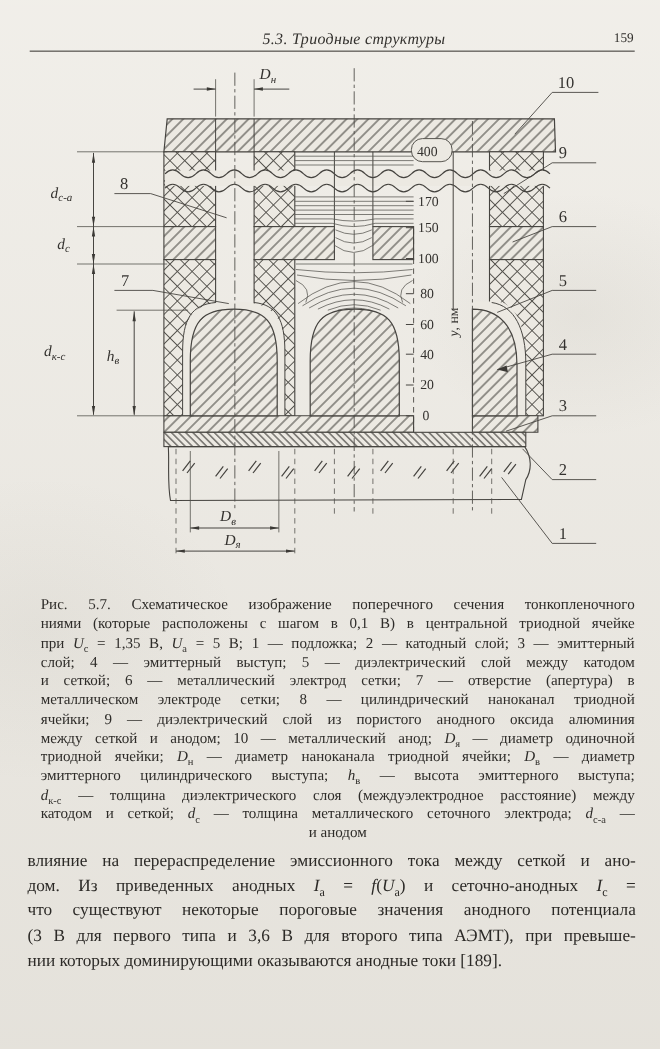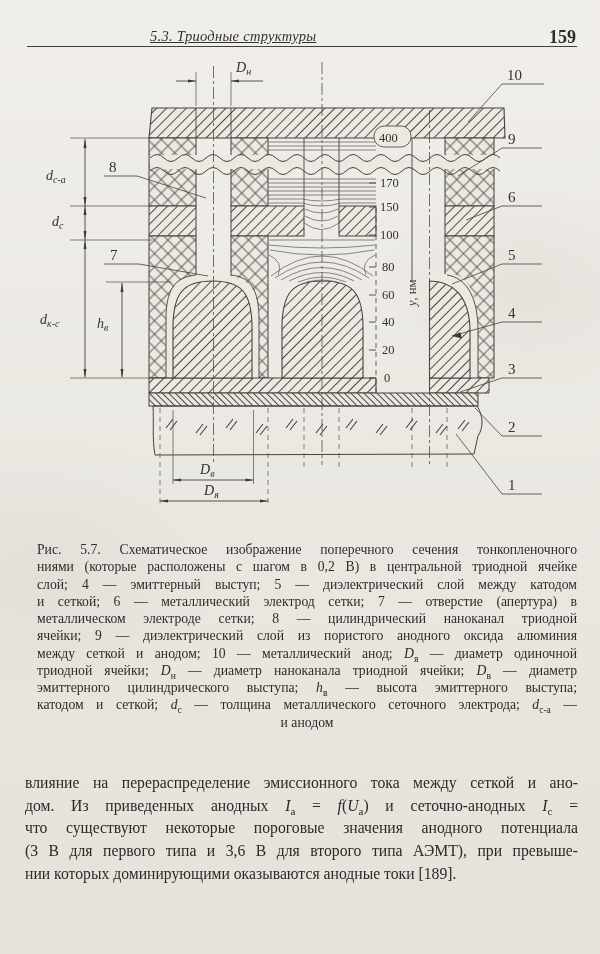--- a/index.html
+++ b/index.html
@@ -4,23 +4,23 @@
 <style>
   html,body{margin:0;padding:0;}
   body{background:#dedbd4; font-family:"Liberation Serif", serif;}
   .page{position:relative; width:600px; height:954px; margin:0 auto; overflow:hidden;
         background:#ece9e2;
         background-image:
           radial-gradient(ellipse 220px 160px at 88% 30%, rgba(120,115,100,0.07), rgba(0,0,0,0) 70%),
           radial-gradient(ellipse 260px 200px at 6% 60%, rgba(120,115,100,0.06), rgba(0,0,0,0) 70%),
           linear-gradient(180deg, rgba(255,255,255,0.25), rgba(0,0,0,0.03));
         color:#2d2b28;}
-  .hdr-title{position:absolute; left:150px; top:28px; width:255px; text-align:left;
-             font-style:italic; font-size:14.5px; color:#33312e; letter-spacing:0.3px;text-decoration:underline;}
-  .hdr-num{position:absolute; right:24px; top:27px; font-size:18px; color:#2f2d2a;font-weight:bold;}
+  .hdr-title{position:absolute; left:150px; top:28px; width:255px; text-align:right;
+             font-style:italic; font-size:14.5px; color:#33312e; letter-spacing:0.3px;}
+  .hdr-num{position:absolute; right:24px; top:27px; font-size:12px; color:#2f2d2a;}
   .hdr-rule{position:absolute; left:27px; top:46px; width:550px; height:1.4px; background:#43413d;}
   .fig{position:absolute; left:0; top:52px;}
   .caption{position:absolute; left:25px; top:541px; width:552px;}
   .cap-line{font-size:13.7px; line-height:17.25px; text-align:justify; text-align-last:justify;
             white-space:normal; color:#2e2c29;margin-left:12px;}
   .cap-line.center{text-align:center; text-align-last:center;}
   .bodytext{position:absolute; left:25px; top:772px; width:553px;}
   .body-line{font-size:15.7px; line-height:22.7px; text-align:justify; text-align-last:justify; color:#2c2a27;}
   .body-line.lastline{text-align-last:left;}
   sub{font-size:70%; line-height:0;}
@@ -303,28 +303,30 @@
       <g>
         <line x1="502" y1="442" x2="542" y2="442"></line>
           <line x1="502" y1="442" x2="456" y2="382"></line>
         <text class="co" x="508" y="438" stroke="none">1</text>
       </g>
     </g>
   </svg>
 
   <div class="caption">
     <div class="cap-line">Рис. 5.7.  Схематическое  изображение  поперечного  сечения  тонкопленочного</div>
-    <div class="cap-line">ниями (которые расположены с шагом в 0,2 В) в центральной триодной ячейке</div>
+    <div class="cap-line">ниями (которые расположены с шагом в 0,1 В) в центральной триодной ячейке</div>
+    <div class="cap-line">при <i>U</i><sub>с</sub> = 1,35 В, <i>U</i><sub>а</sub> = 5 В; 1 — подложка; 2 — катодный слой; 3 — эмиттерный</div>
     <div class="cap-line">слой;  4 — эмиттерный  выступ;  5 — диэлектрический  слой  между  катодом</div>
     <div class="cap-line">и сеткой;  6 — металлический  электрод  сетки;  7 — отверстие  (апертура)  в</div>
     <div class="cap-line">металлическом  электроде  сетки;  8 — цилиндрический  наноканал  триодной</div>
     <div class="cap-line">ячейки;  9 — диэлектрический слой из пористого анодного оксида алюминия</div>
     <div class="cap-line">между сеткой и анодом;  10 — металлический анод;  <i>D</i><sub>я</sub> — диаметр одиночной</div>
     <div class="cap-line">триодной ячейки;  <i>D</i><sub>н</sub> — диаметр наноканала триодной ячейки;  <i>D</i><sub>в</sub> — диаметр</div>
     <div class="cap-line">эмиттерного  цилиндрического  выступа;  <i>h</i><sub>в</sub> — высота  эмиттерного  выступа;</div>
+    <div class="cap-line"><i>d</i><sub>к-с</sub> — толщина диэлектрического слоя (междуэлектродное расстояние) между</div>
     <div class="cap-line">катодом и сеткой;  <i>d</i><sub>с</sub> — толщина металлического сеточного электрода;  <i>d</i><sub>с-а</sub> —</div>
     <div class="cap-line center">и анодом</div>
   </div>
 
   <div class="bodytext">
     <div class="body-line">влияние на перераспределение эмиссионного тока между сеткой и ано-</div>
     <div class="body-line">дом.  Из  приведенных  анодных  <i>I</i><sub>а</sub> = <i>f</i>(<i>U</i><sub>а</sub>)  и  сеточно-анодных  <i>I</i><sub>с</sub> =</div>
     <div class="body-line">что существуют некоторые пороговые значения анодного потенциала</div>
     <div class="body-line">(3 В для первого типа и 3,6 В для второго типа АЭМТ), при превыше-</div>
     <div class="body-line lastline">нии которых доминирующими оказываются анодные токи [189].</div>

